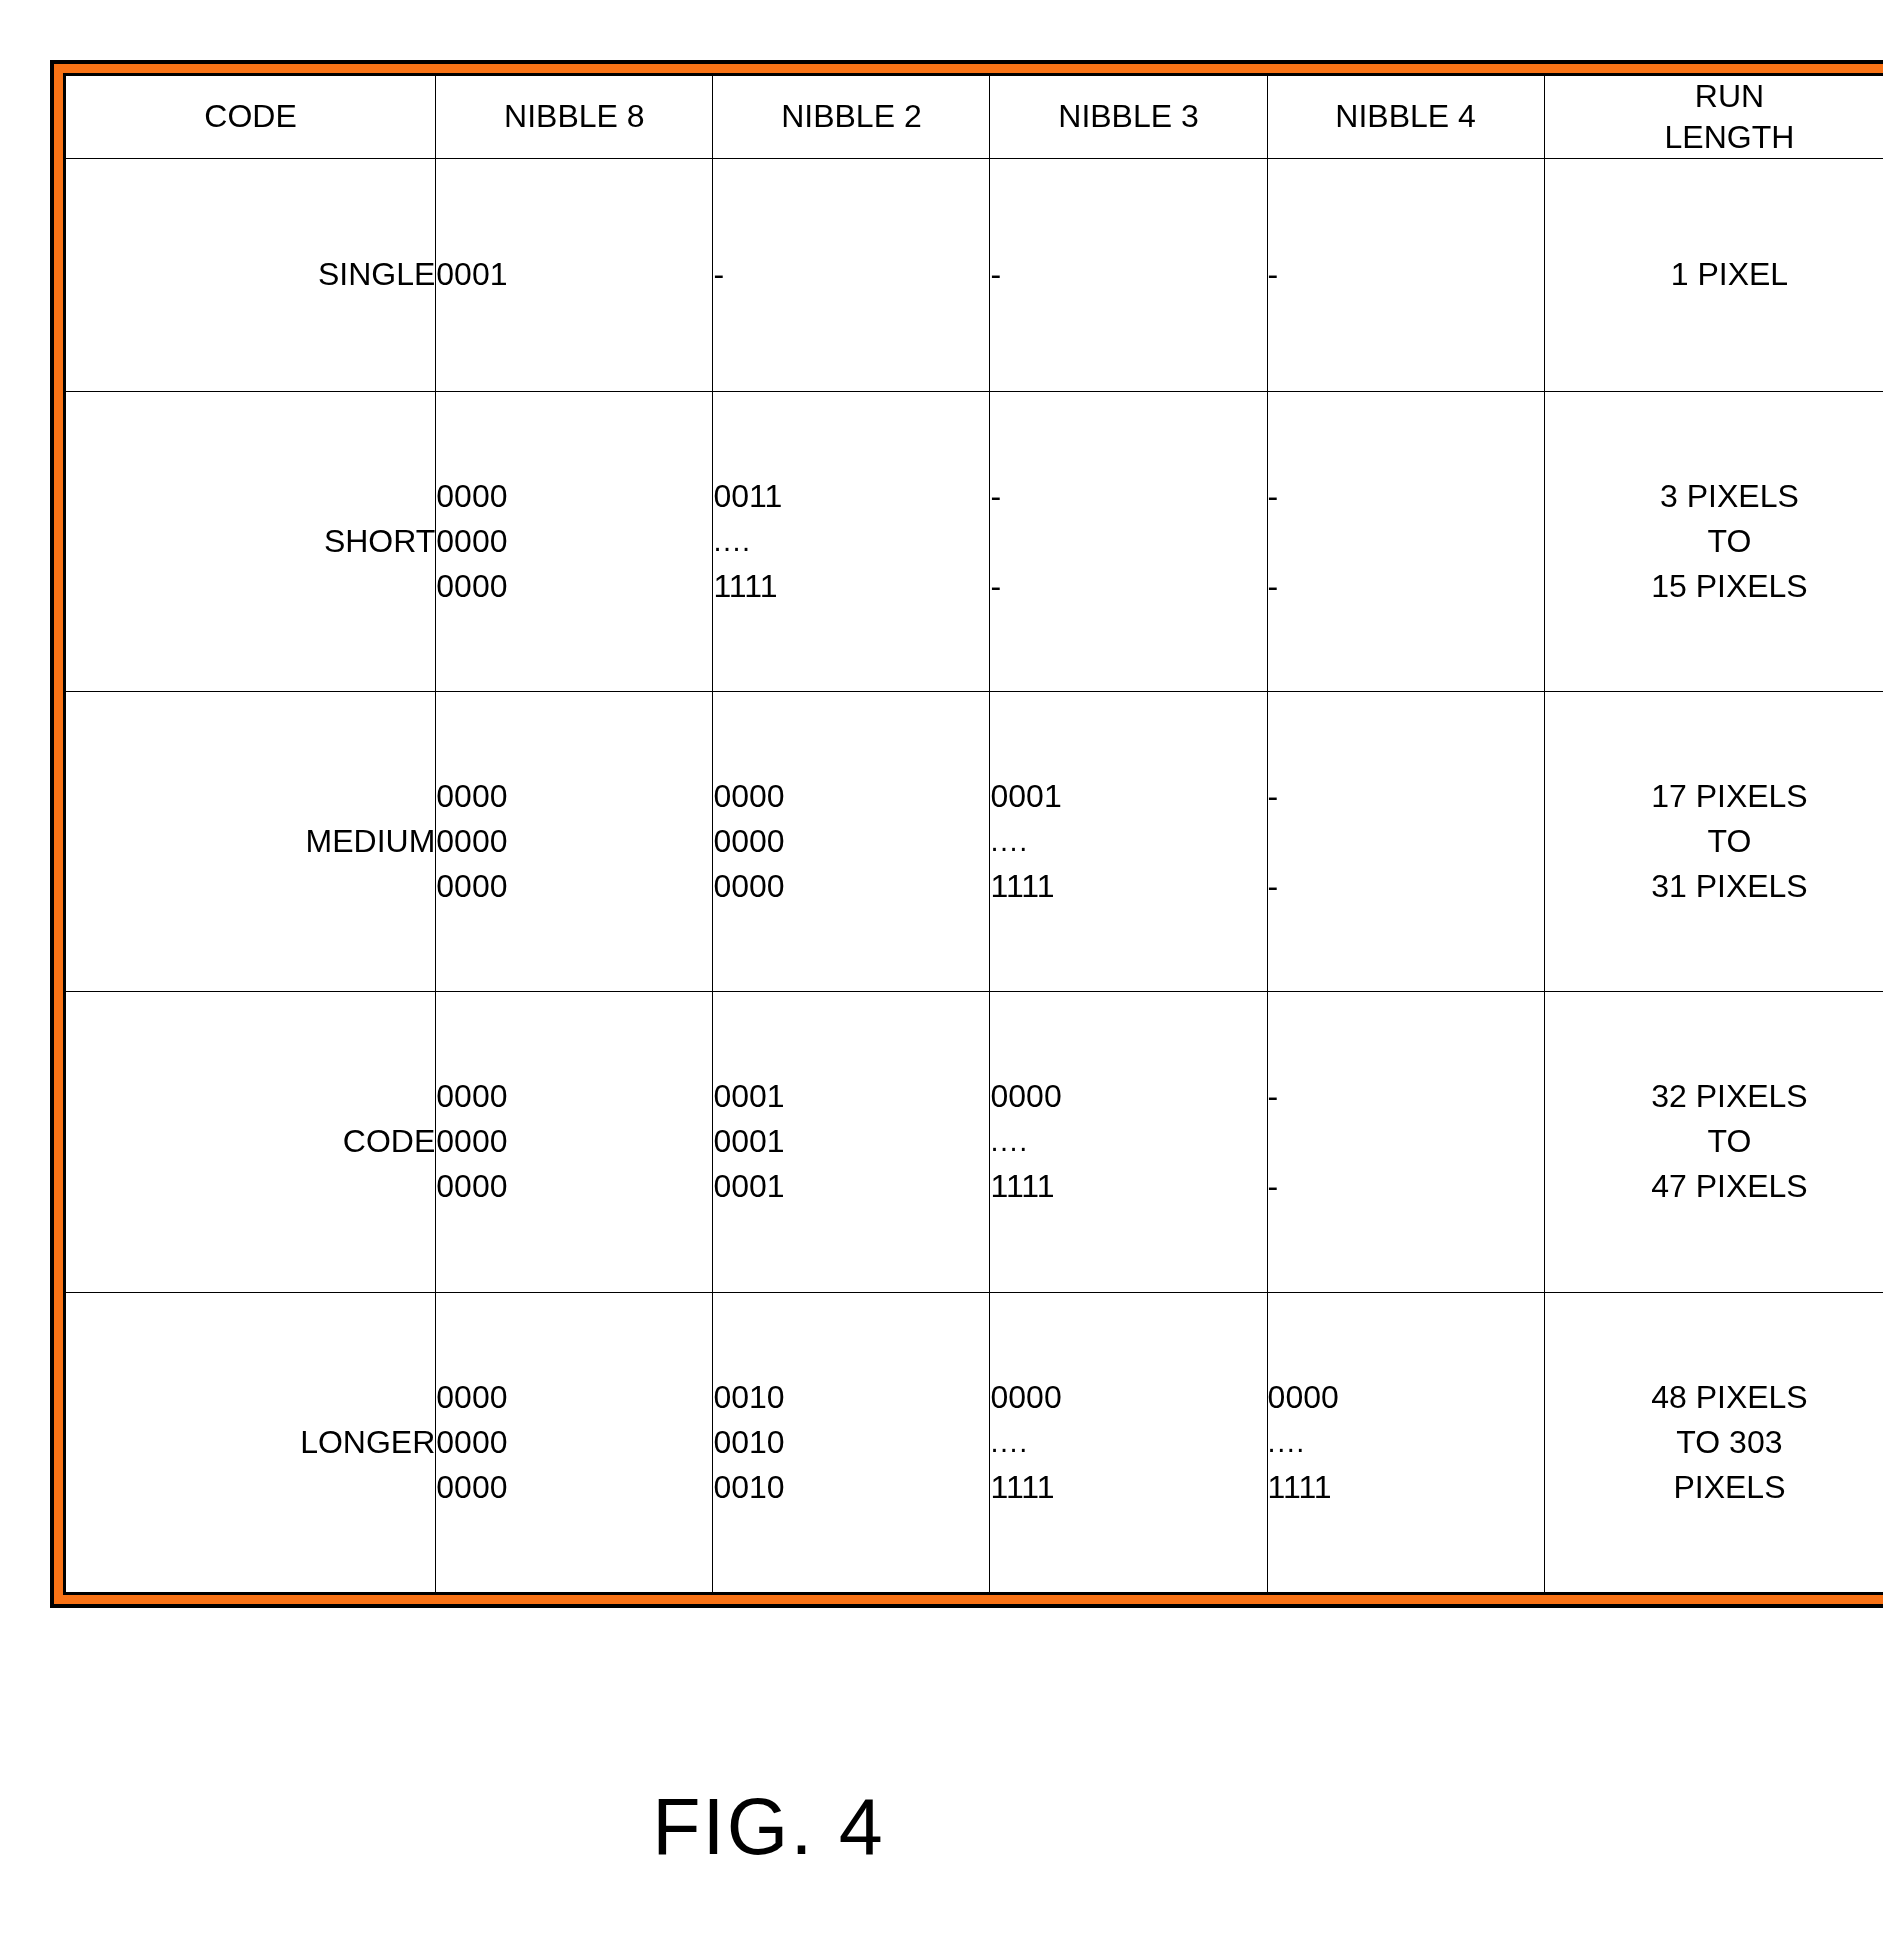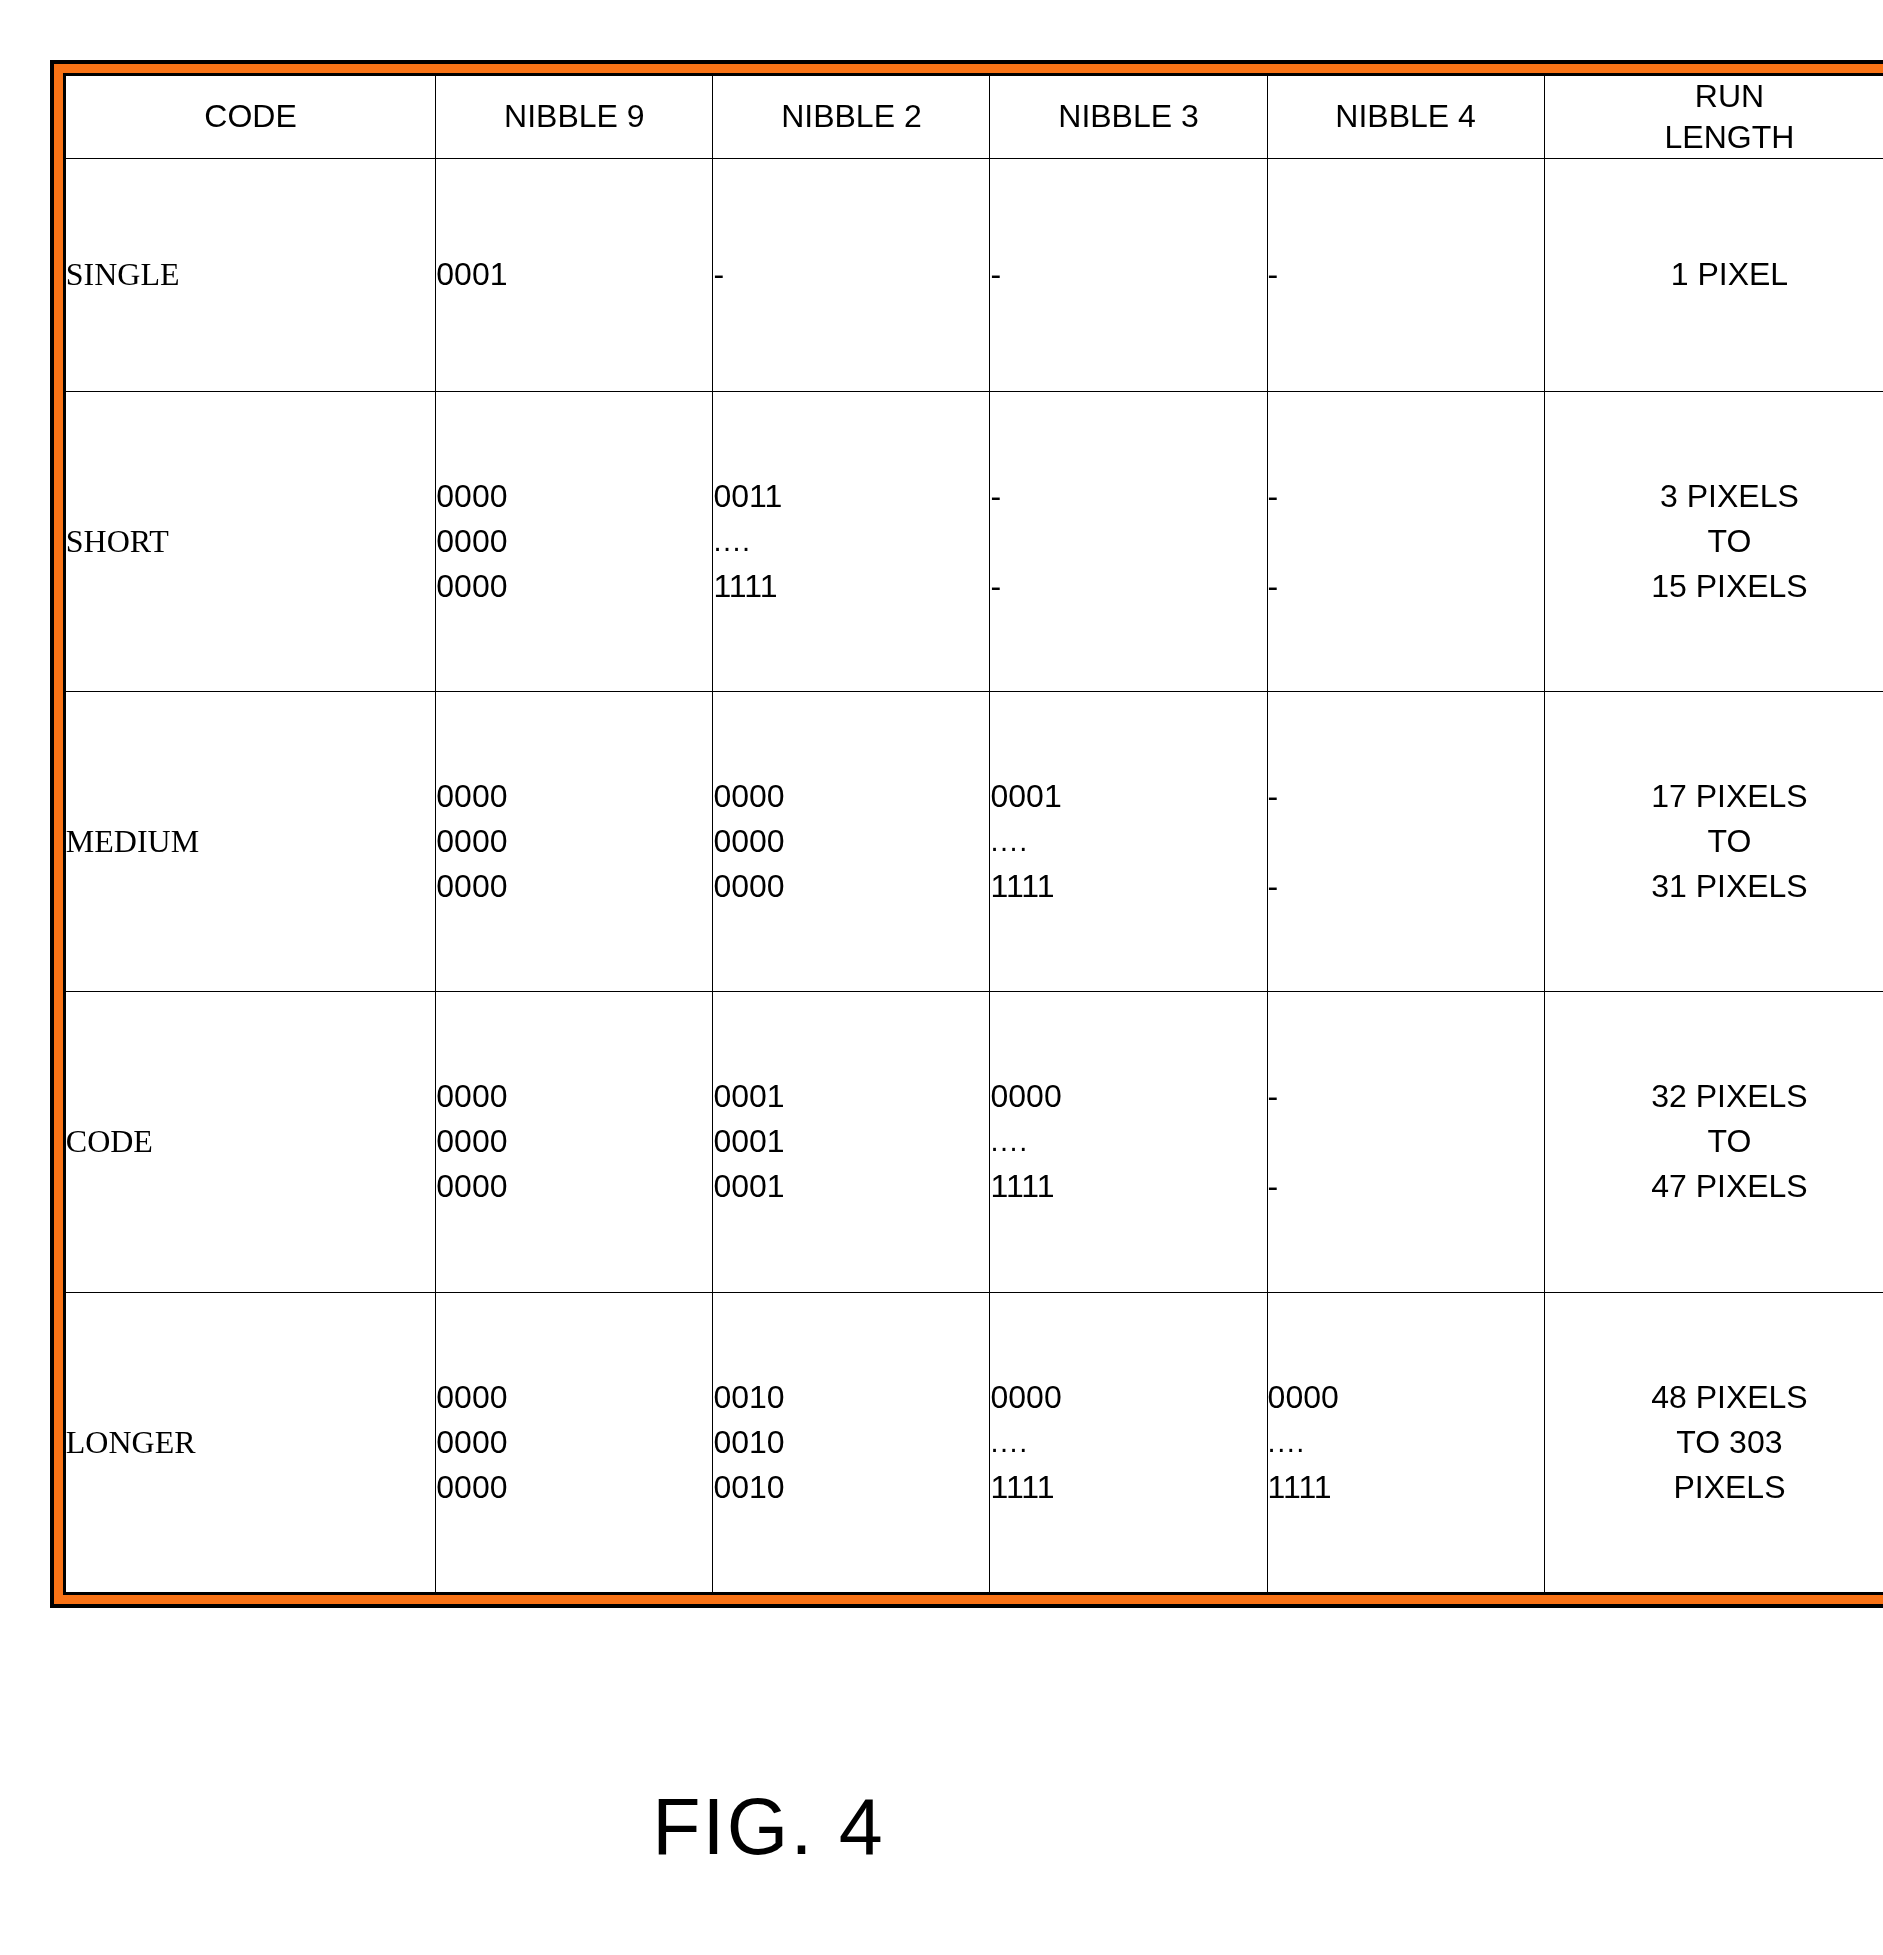--- a/index.html
+++ b/index.html
@@ -87,23 +87,22 @@
   col.c-n4     { width: 170px; }
   col.c-run    { width: 227px; }
 
   
   .hdr {
     text-align: center;
     padding: 10.3px 4.4px 16px 4.4px;
     white-space: pre-line;
   }
   .code-cell {
-    text-align: left;
+    text-align: right;
     padding-left: 19px;
-    font-family: Liberation Serif, serif;
   }
   .nib-cell {
   }
   .run-cell {
     text-align: center;
     padding-left: 17.6px;
   }
   .row-h1 { height: 154px; }
   .row-h3 { height: 198px; }
 
@@ -151,21 +150,21 @@
             <col class="c-n1">
             <col class="c-n2">
           <col class="c-n3">
             <col class="c-n4">
             <col class="c-run">
         </colgroup>
 
         <thead>
           <tr>
             <th class="hdr">CODE</th>
-            <th class="hdr">NIBBLE 9</th>
+            <th class="hdr">NIBBLE 8</th>
             <th class="hdr">NIBBLE 2</th>
             <th class="hdr">NIBBLE 3</th>
             <th class="hdr">NIBBLE 4</th>
             <th class="hdr">RUN
 LENGTH</th>
           </tr>
         </thead>
 
         <tbody id="table-body">
             <tr class="row-h1">

